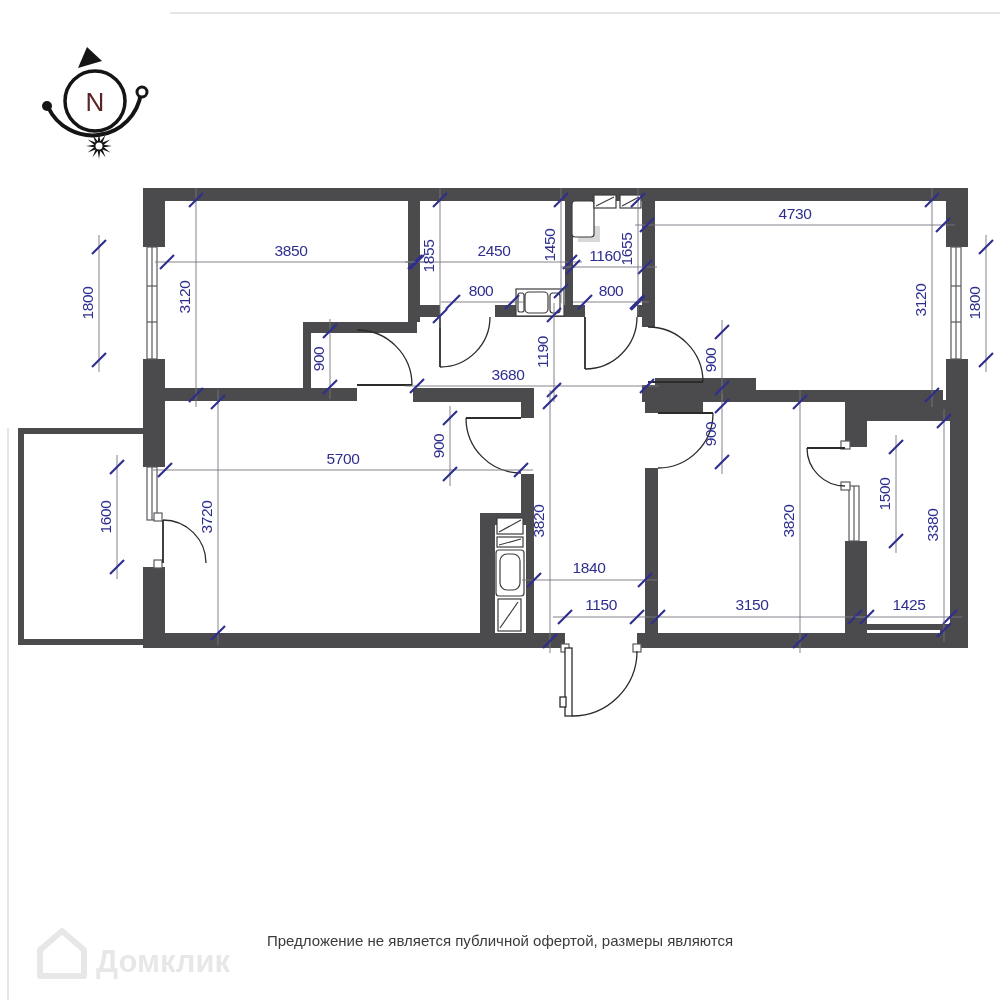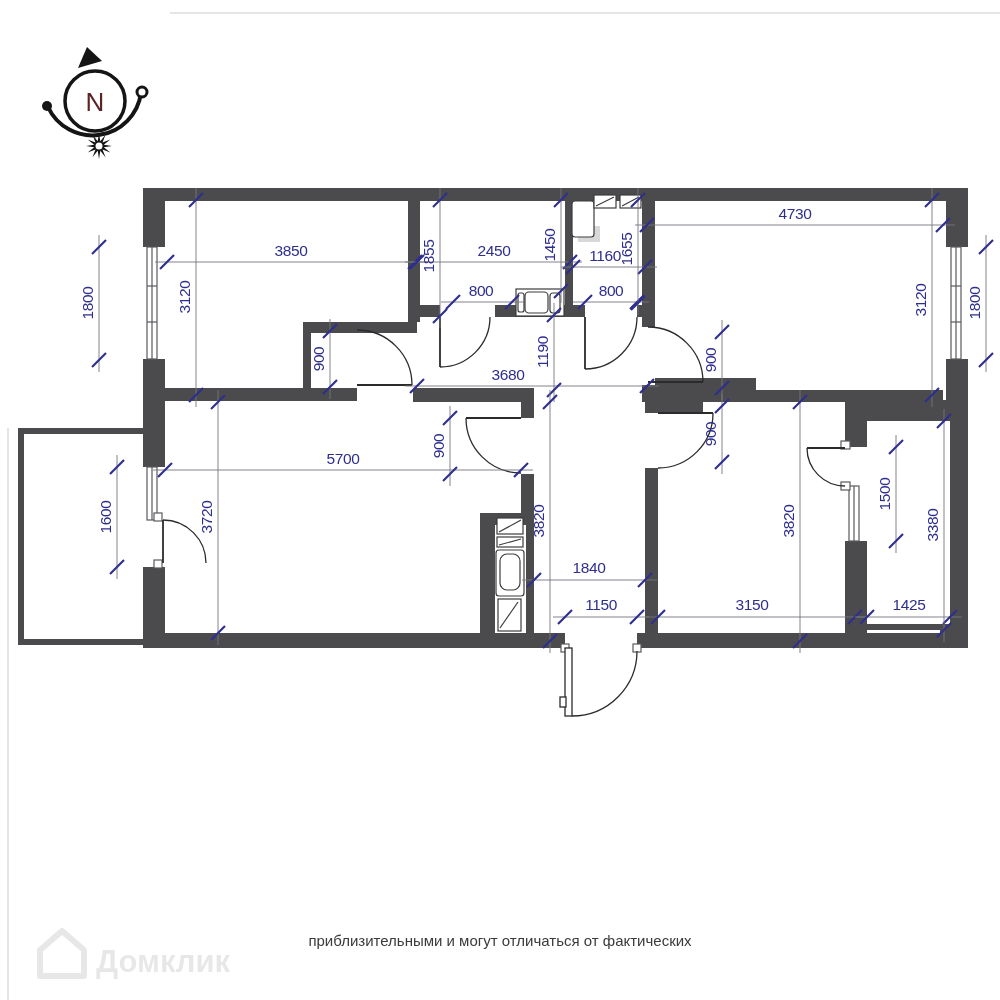--- a/index.html
+++ b/index.html
@@ -307,15 +307,15 @@
       </g>
 
     <g opacity="0.09">
       <path d="M40 976 V950 L62 931 L84 950 V976 Z" fill="none" stroke="#000" stroke-width="6" stroke-linejoin="round"></path>
       <text x="96" y="972" font-size="31" font-weight="bold" fill="#000" font-family="Liberation Sans, sans-serif">Домклик</text>
     </g>
   </svg>
 
   
   <div class="disclaimer">
-    <div>приблизительными и могут отличаться от фактических</div>
+    <div>Предложение не является публичной офертой, размеры являются</div>
   </div>
 </div>
 
 </body></html>

